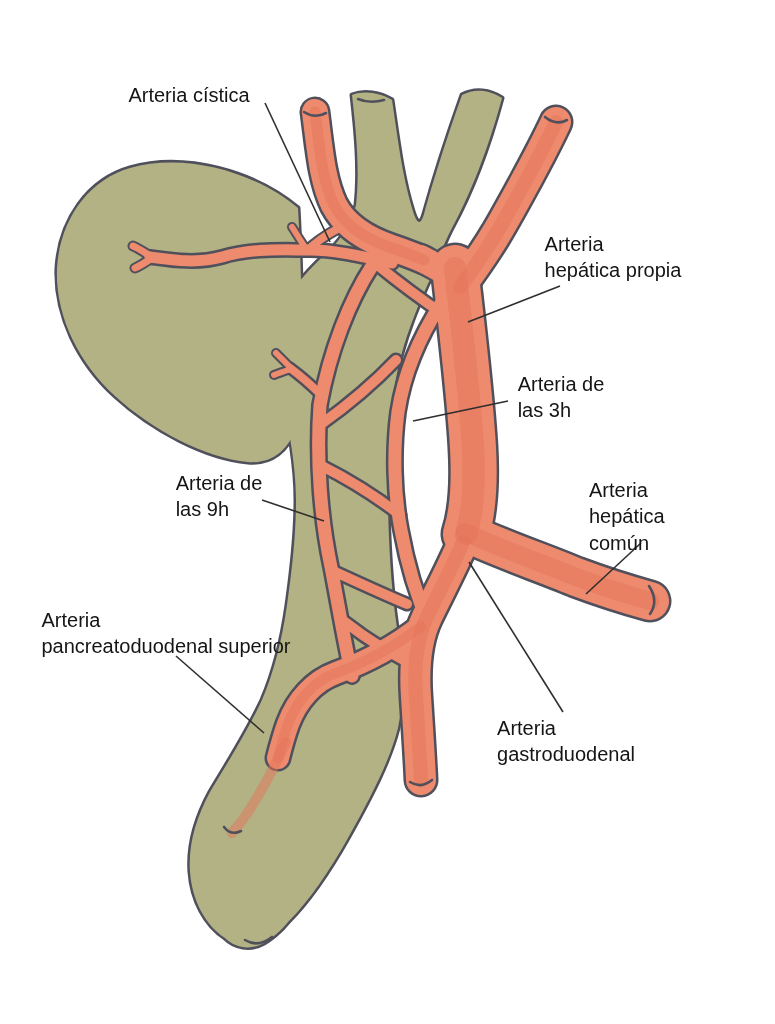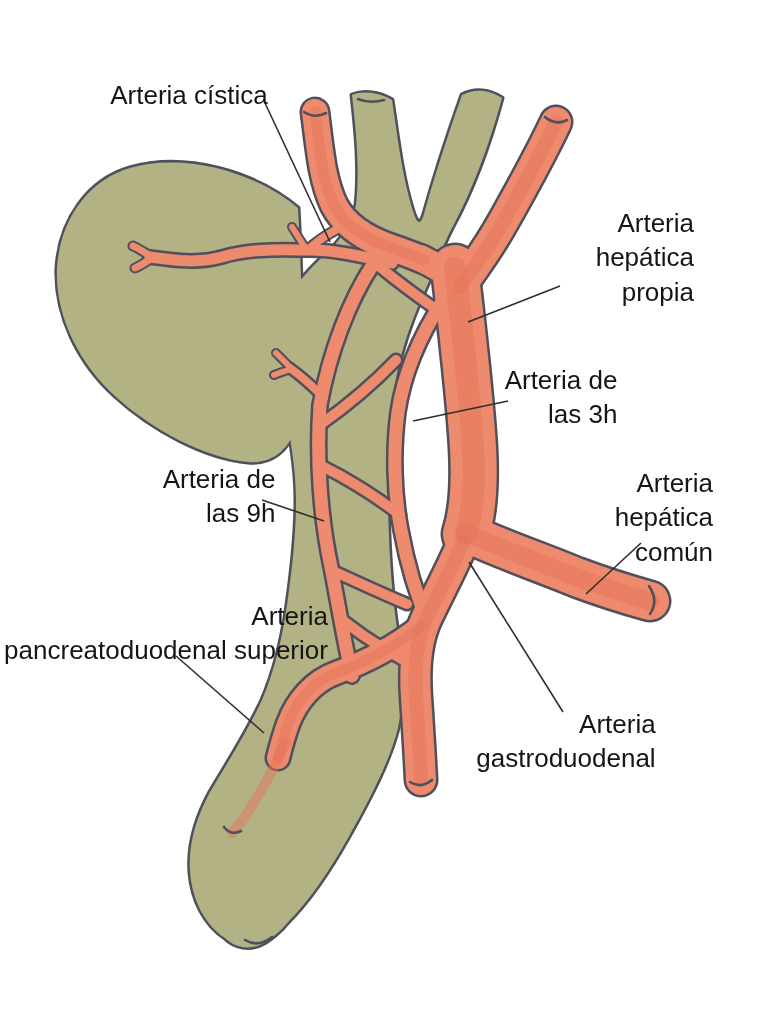--- a/index.html
+++ b/index.html
@@ -3,22 +3,22 @@
 <meta charset="utf-8">
 <style>
   :root{
     --artery:#ee8a6d; --artery-core:#e4745a; --duct:#b2b284; --duct-hi:#bcbc8f;
     --outline:#50505c; --label-text:#151515; --leader:#2f2f2f; --background:#ffffff;
   }
   html,body{margin:0;padding:0;background:var(--background);}
   .figure{position:relative;width:775px;height:1024px;background:var(--background);
           font-family:"Liberation Sans", sans-serif;overflow:hidden;}
   .figure svg{position:absolute;left:0;top:0;}
-  .lbl{position:absolute;transform:translate(-50%,-50%);text-align:right;
-       font-size:26px;line-height:1.32;color:var(--label-text);white-space:pre-line;}
+  .lbl{position:absolute;transform:translate(-50%,-50%);text-align:left;
+       font-size:20px;line-height:1.32;color:var(--label-text);white-space:pre-line;}
   
   .g-o{fill:var(--duct);stroke:var(--outline);stroke-width:5;stroke-linejoin:round;}
   .g-f{fill:var(--duct);stroke:none;}
   
   .r-o{fill:none;stroke:var(--outline);stroke-linecap:round;stroke-linejoin:round;}
   .r-f{fill:none;stroke:var(--artery);stroke-linecap:round;stroke-linejoin:round;}
   .r-c{fill:none;stroke:var(--artery-core);stroke-linecap:round;stroke-linejoin:round;opacity:.5;}
   .cut{fill:none;stroke:var(--outline);stroke-width:2.6;stroke-linecap:round;}
   .leader{stroke:var(--leader);stroke-width:1.6;}
 </style>

